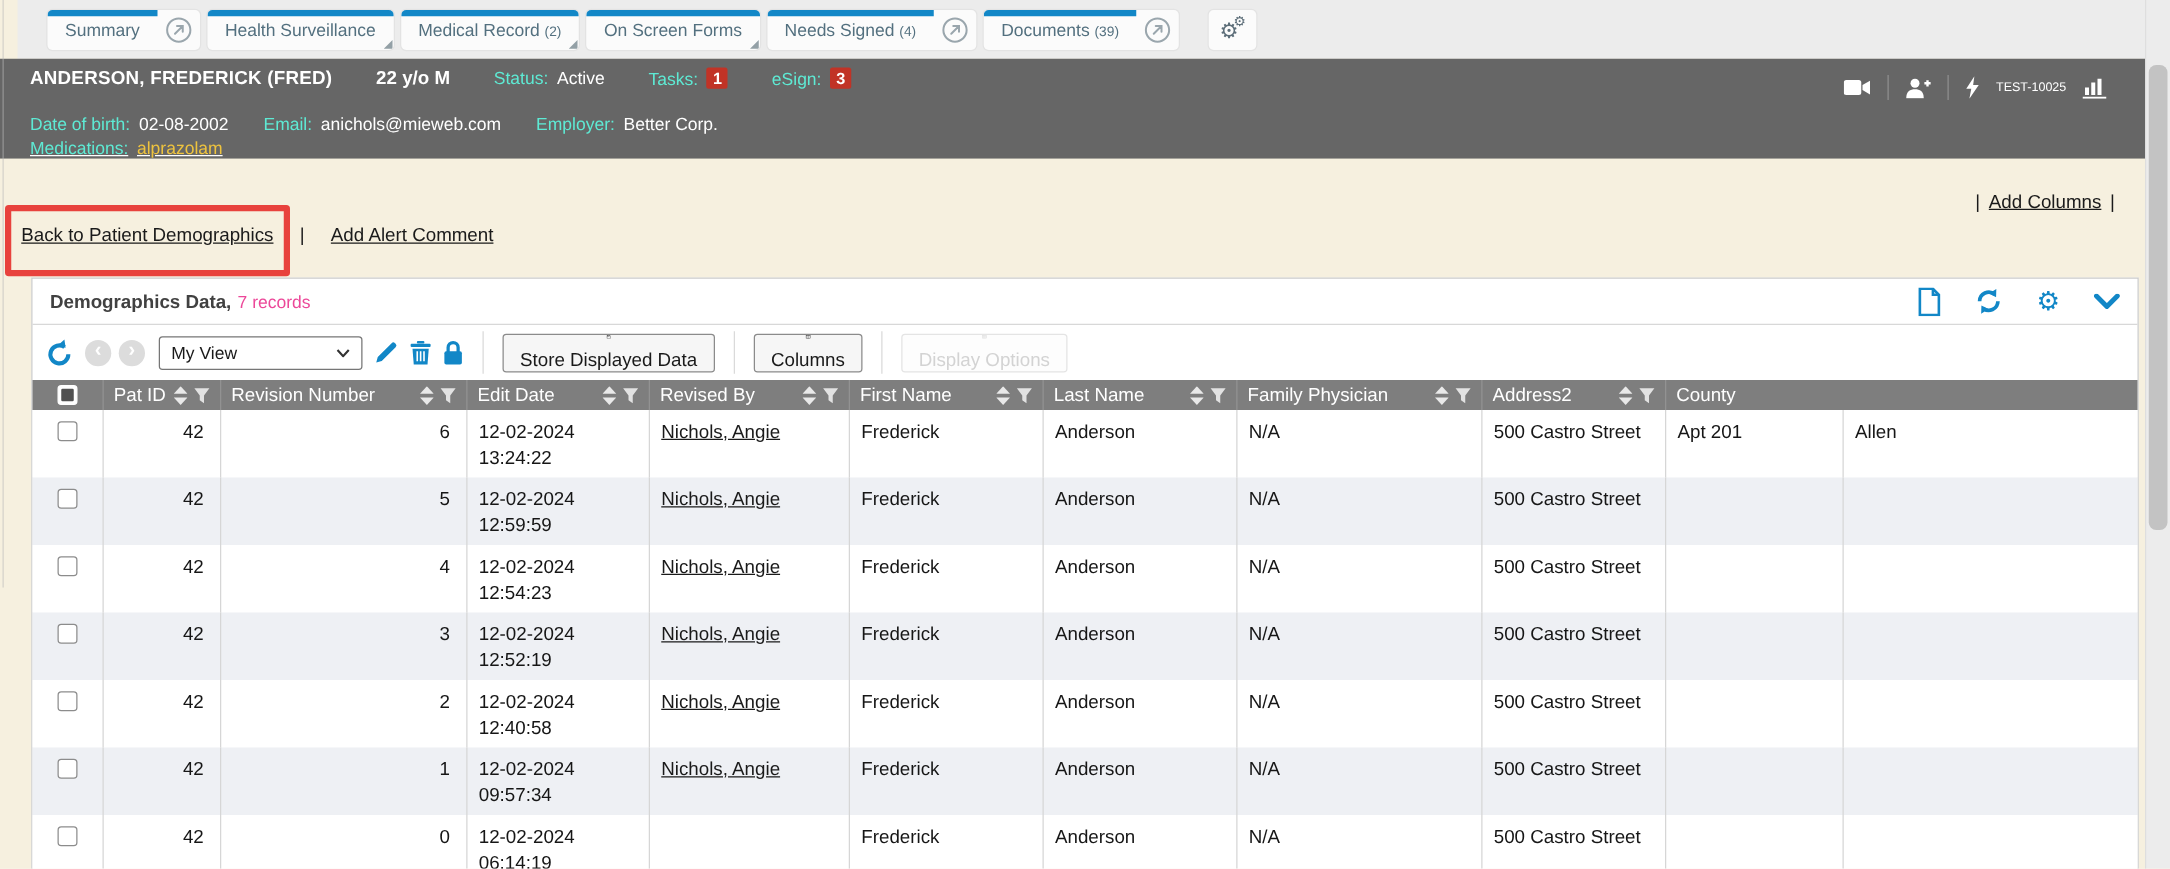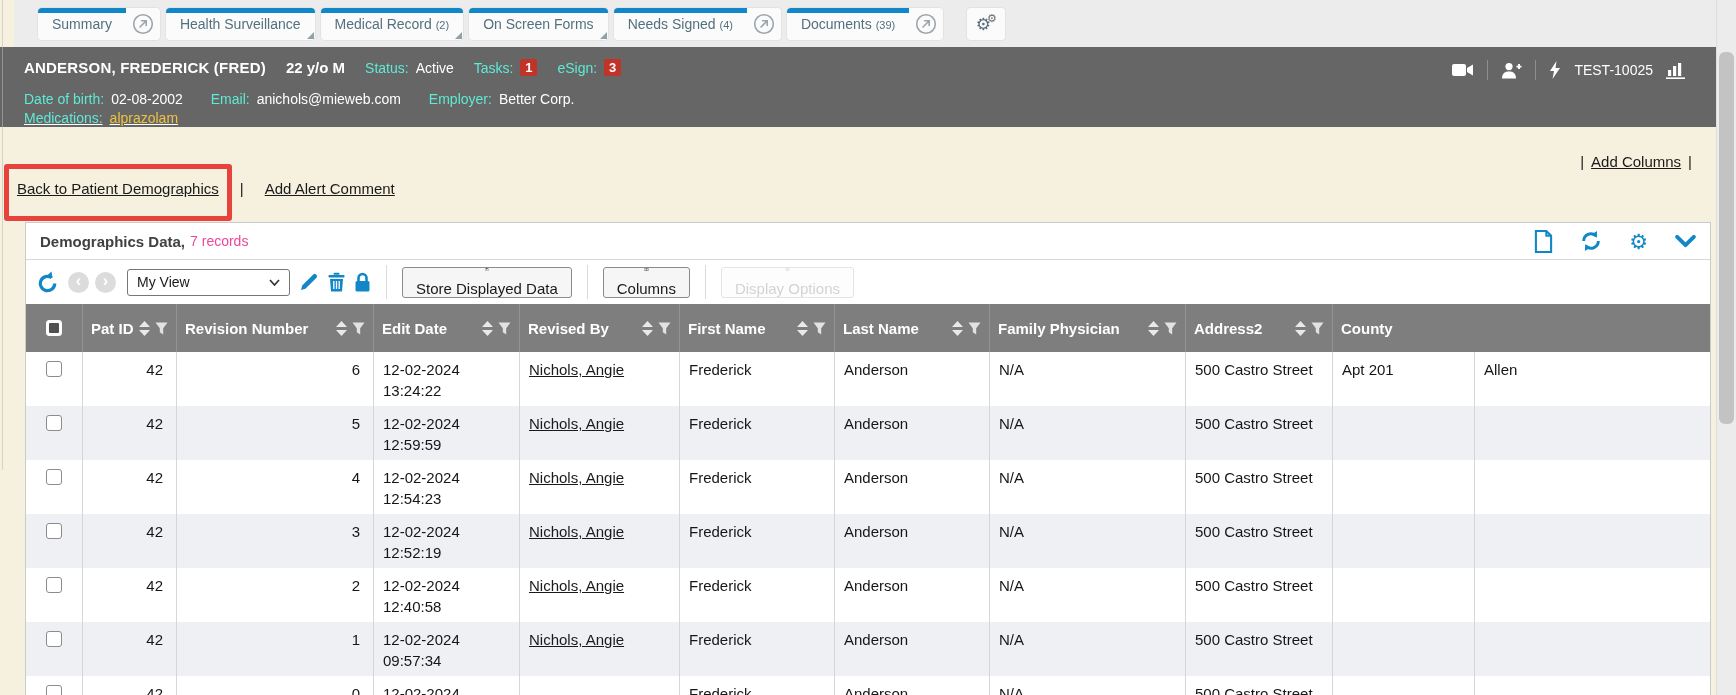--- a/index.html
+++ b/index.html
@@ -20,31 +20,31 @@
   .tabwrap.active .fold { border-bottom-color: #0b6ca3; }
   .extbtn { width: 34px; display: flex; align-items: center; justify-content: center; cursor: pointer; }
   .gearbtn { height: 32px; width: 38px; background: #fbfbfb; border-radius: 4px; box-shadow: 0 0 0 1px #e3e3e3;
              display: flex; align-items: center; justify-content: center; margin-left: 4px; color: #5d6e79; cursor: pointer; }
   .gear-big { font-size: 17px; line-height: 1; }
   .gear-small { font-size: 11px; line-height: 1; margin-left: -4px; margin-top: -12px; }
 
   
   .pt-header { position: absolute; top: 47px; left: 0; width: 1716px; height: 80px; background: #666666;
                color: #fff; padding: 7px 0 0 24px; font-size: 14px; }
-  .ph-row1 { display: flex; align-items: center; gap: 20px; height: 27px; }
+  .ph-row1 { display: flex; align-items: flex-start; gap: 35px; height: 27px; }
   .ph-name { font-size: 15px; font-weight: bold; letter-spacing: .2px; }
   .ph-age { font-size: 15px; font-weight: bold; }
   .ph-pair { display: flex; align-items: center; gap: 7px; }
   .ph-label { color: #5eead4; }
   .badge { background: #c13326; color: #fff; font-weight: bold; min-width: 17px; height: 17px;
            display: inline-flex; align-items: center; justify-content: center; padding: 0 4px;
            font-size: 13px; border-radius: 2px; }
   .ph-right { position: absolute; right: 30px; top: 13px; display: flex; align-items: center; gap: 13px; }
   .ph-sep { width: 1px; height: 20px; background: #8f8f8f; }
-  .ph-chartid { font-size: 14px; }
+  .ph-chartid { font-size: 10px; }
   .ph-row2 { margin-top: 8px; height: 20px; display: flex; gap: 28px; }
   .ph-row3 { height: 20px; margin-top: 1px; display: flex; gap: 7px; text-decoration: underline; }
   .med-value { color: #eec33e; }
   .ph-val { color: #fff; }
 
   
   .content { position: absolute; top: 127px; left: 0; width: 1716px; height: 568px; background: #f6f0df; overflow: hidden; }
   .adddoc { position: absolute; top: 26px; right: 24px; font-size: 15px; color: #1a1a1a; display: flex; gap: 7px; }
   .alert-links { position: absolute; top: 53px; left: 17px; font-size: 15px; color: #1a1a1a; display: flex; gap: 21px; }
   .dlink { color: #1a1a1a; text-decoration: underline; cursor: pointer; }
@@ -69,22 +69,22 @@
                 font-size: 14px; color: #191919; cursor: pointer; margin-left: 2px; }
   .tb-icon { display: flex; align-items: center; cursor: pointer; }
   .tb-divider { width: 1px; height: 34px; background: #dadada; margin: 0 6px; }
   .tb-btn { display: inline-flex; align-items: center; gap: 9px; height: 31px; padding: 0 13px;
             background: #f6f6f6; border: 1px solid #8b8b8b; border-radius: 3px; font-size: 15px;
             color: #1a1a1a; font-family: inherit; cursor: pointer; white-space: nowrap; flex-direction: column; }
   .tb-btn.disabled { border-color: #e4e4e4; color: #d3d3d3; background: #fdfdfd; cursor: default; }
 
   
   .grid { --cols: 56px 94px 197px 146px 160px 155px 155px 196px 147px 142px minmax(0,1fr); }
-  .grid-head { display: grid; grid-template-columns: var(--cols); background: #7e7e7e; height: 48px;
-               color: #fff; font-size: 15px; font-weight: bold; }
+  .grid-head { display: grid; grid-template-columns: var(--cols); background: #7e7e7e; height: 24px;
+               color: #fff; font-size: 15px; }
   .hcell { display: flex; align-items: center; padding: 0 8px; gap: 5px; border-left: 1px solid #929292; cursor: pointer; }
   .hcell:first-child { border-left: none; justify-content: center; cursor: default; }
   .hlabel { flex: 1 1 auto; white-space: nowrap; overflow: hidden; }
   .hctl { display: flex; align-items: center; }
   .trow { display: grid; grid-template-columns: var(--cols); min-height: 46px; background: #fff;
           font-size: 15px; color: #161616; }
   .trow.alt { background: #eef0f4; }
   .cell { padding: 7px 9px 5px; border-left: 1px solid #d6d6d6; line-height: 1.4; overflow: hidden; white-space: nowrap; }
   .cell.c-sel { border-left: none; display: flex; justify-content: center; align-items: flex-start; padding-top: 9px; }
   .cell.num { text-align: right; padding-right: 13px; }

